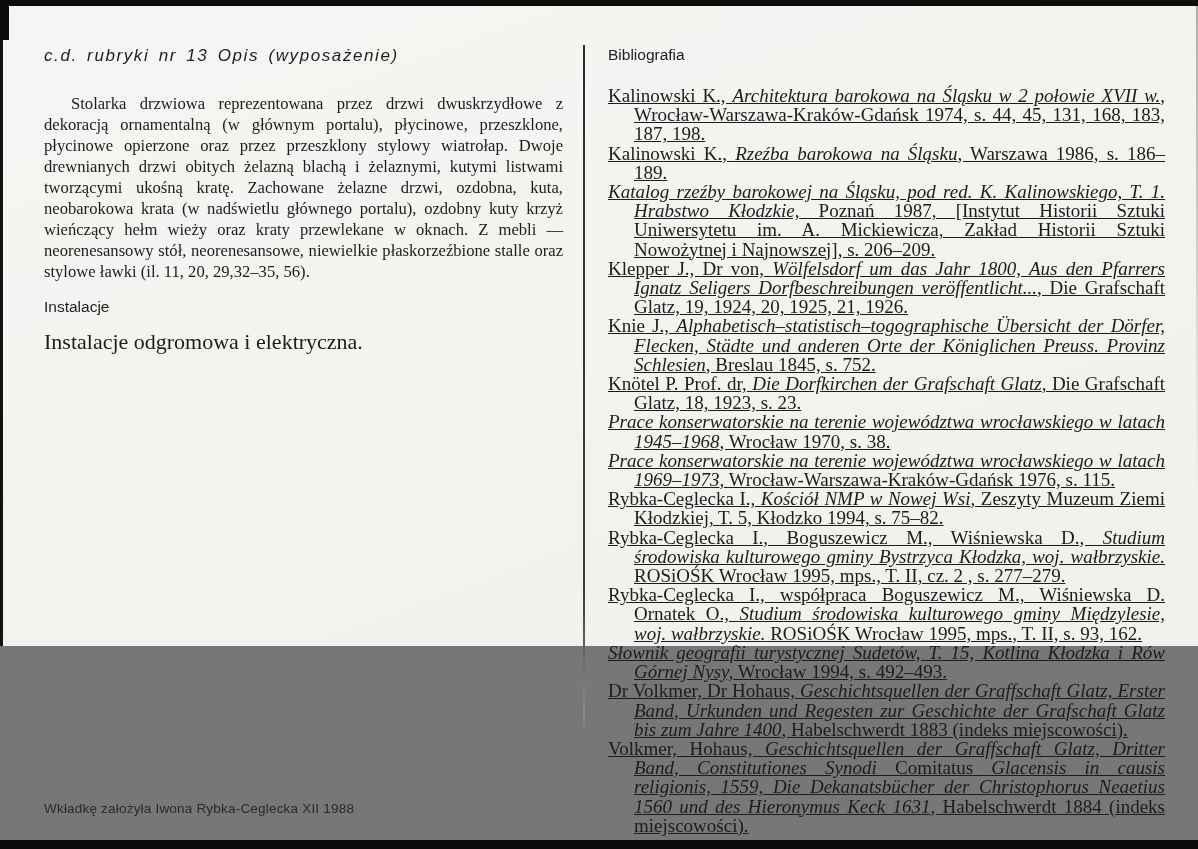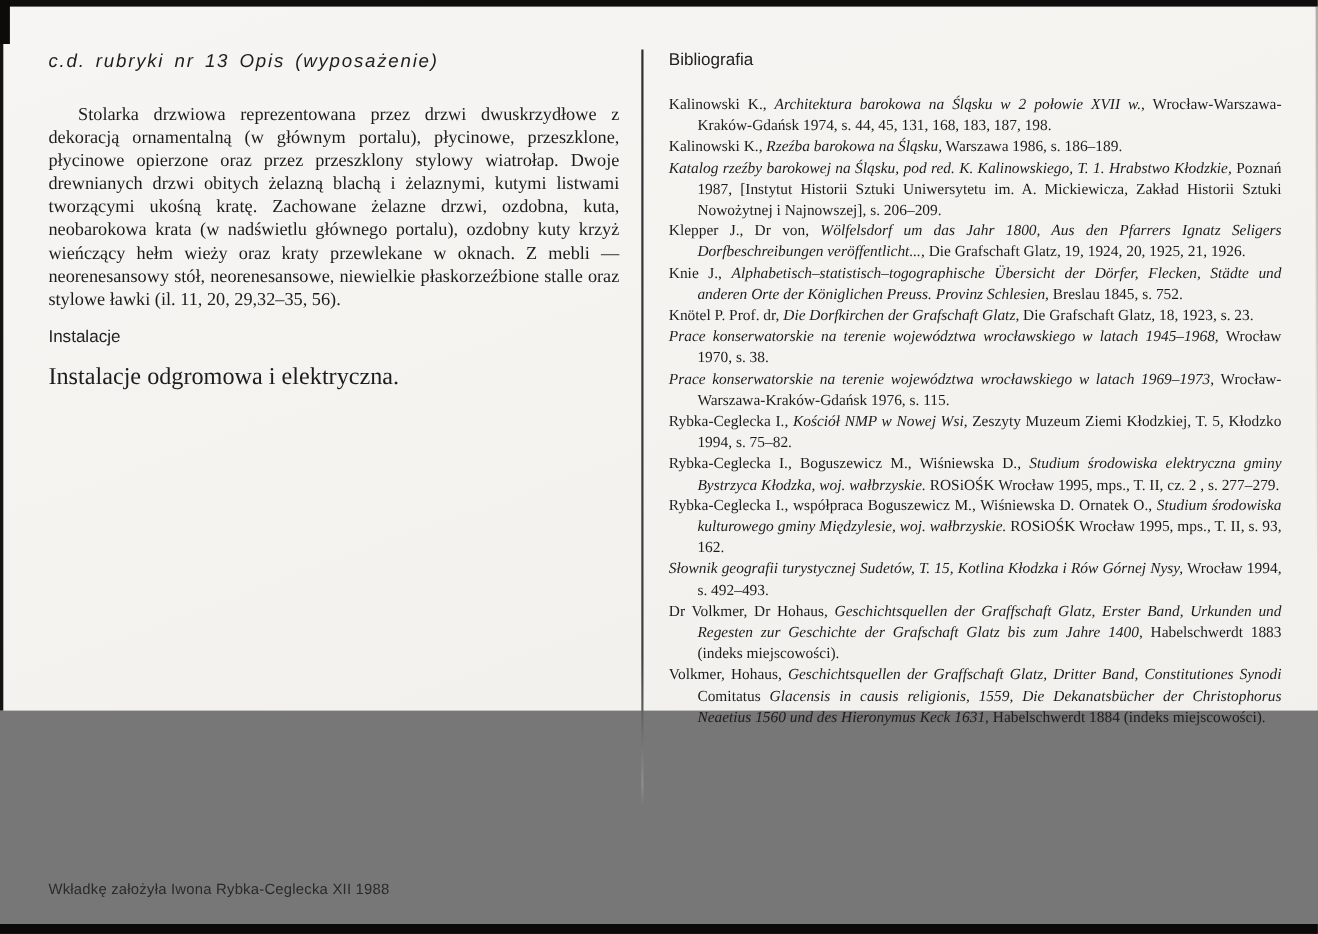--- a/index.html
+++ b/index.html
@@ -73,24 +73,25 @@
   .col-right{
     position:absolute;left:608px;top:46px;width:557px;
   }
   .bib-heading{
     margin:0;
     font:400 15.5px/18px "Liberation Sans", sans-serif;
     color:#222;
   }
   .bib-list{margin-top:22px;}
   .bib-entry{
-    font-size:14px;line-height:19.2px;
+    font-size:19px;line-height:19.2px;
     text-align:justify;
     padding-left:26px;
     text-indent:-26px;
+    text-decoration:underline;
   }
   .bib-entry i{font-style:italic;}
 </style>
 </head>
 <body>
 
 <div class="page">
 
   <div class="edge-top"></div>
   <div class="edge-left"></div>
@@ -112,21 +113,21 @@
     <div class="bib-list" id="bib-list">
         <div class="bib-entry"><span>Kalinowski K., </span><i>Architektura barokowa na Śląsku w 2 połowie XVII w.</i><span>, Wrocław-Warszawa-Kraków-Gdańsk 1974, s. 44, 45, 131, 168, 183, 187, 198.</span></div>
         <div class="bib-entry"><span>Kalinowski K., </span><i>Rzeźba barokowa na Śląsku</i><span>, Warszawa 1986, s. 186–189.</span></div>
         <div class="bib-entry"><i>Katalog rzeźby barokowej na Śląsku, pod red. K. Kalinowskiego, T. 1. Hrabstwo Kłodzkie,</i><span> Poznań 1987, [Instytut Historii Sztuki Uniwersytetu im. A. Mickiewicza, Zakład Historii Sztuki Nowożytnej i Najnowszej], s. 206–209.</span></div>
         <div class="bib-entry"><span>Klepper J., Dr von, </span><i>Wölfelsdorf um das Jahr 1800, Aus den Pfarrers Ignatz Seligers Dorfbeschreibungen veröffentlicht...</i><span>, Die Grafschaft Glatz, 19, 1924, 20, 1925, 21, 1926.</span></div>
         <div class="bib-entry"><span>Knie J., </span><i>Alphabetisch–statistisch–togographische Übersicht der Dörfer, Flecken, Städte und anderen Orte der Königlichen Preuss. Provinz Schlesien</i><span>, Breslau 1845, s. 752.</span></div>
         <div class="bib-entry"><span>Knötel P. Prof. dr, </span><i>Die Dorfkirchen der Grafschaft Glatz</i><span>, Die Grafschaft Glatz, 18, 1923, s. 23.</span></div>
         <div class="bib-entry"><i>Prace konserwatorskie na terenie województwa wrocławskiego w latach 1945–1968</i><span>, Wrocław 1970, s. 38.</span></div>
         <div class="bib-entry"><i>Prace konserwatorskie na terenie województwa wrocławskiego w latach 1969–1973</i><span>, Wrocław-Warszawa-Kraków-Gdańsk 1976, s. 115.</span></div>
         <div class="bib-entry"><span>Rybka-Ceglecka I., </span><i>Kościół NMP w Nowej Wsi</i><span>, Zeszyty Muzeum Ziemi Kłodzkiej, T. 5, Kłodzko 1994, s. 75–82.</span></div>
-        <div class="bib-entry"><span>Rybka-Ceglecka I., Boguszewicz M., Wiśniewska D., </span><i>Studium środowiska elektryczna gminy Bystrzyca Kłodzka, woj. wałbrzyskie.</i><span> ROSiOŚK Wrocław 1995, mps., T. II, cz. 2 , s. 277–279.</span></div>
+        <div class="bib-entry"><span>Rybka-Ceglecka I., Boguszewicz M., Wiśniewska D., </span><i>Studium środowiska kulturowego gminy Bystrzyca Kłodzka, woj. wałbrzyskie.</i><span> ROSiOŚK Wrocław 1995, mps., T. II, cz. 2 , s. 277–279.</span></div>
         <div class="bib-entry"><span>Rybka-Ceglecka I., współpraca Boguszewicz M., Wiśniewska D. Ornatek O., </span><i>Studium środowiska kulturowego gminy Międzylesie, woj. wałbrzyskie.</i><span> ROSiOŚK Wrocław 1995, mps., T. II, s. 93, 162.</span></div>
         <div class="bib-entry"><i>Słownik geografii turystycznej Sudetów, T. 15, Kotlina Kłodzka i Rów Górnej Nysy,</i><span> Wrocław 1994, s. 492–493.</span></div>
         <div class="bib-entry"><span>Dr Volkmer, Dr Hohaus, </span><i>Geschichtsquellen der Graffschaft Glatz, Erster Band, Urkunden und Regesten zur Geschichte der Grafschaft Glatz bis zum Jahre 1400</i><span>, Habelschwerdt 1883 (indeks miejscowości).</span></div>
         <div class="bib-entry"><span>Volkmer, Hohaus, </span><i>Geschichtsquellen der Graffschaft Glatz, Dritter Band, Constitutiones Synodi </i><span>Comitatus </span><i>Glacensis in causis religionis, 1559, Die Dekanatsbücher der Christophorus Neaetius 1560 und des Hieronymus Keck 1631</i><span>, Habelschwerdt 1884 (indeks miejscowości).</span></div>
       </div>
   </div>
 
   <div class="footer-note">Wkładkę założyła Iwona Rybka-Ceglecka XII 1988</div>
 
 </div>

